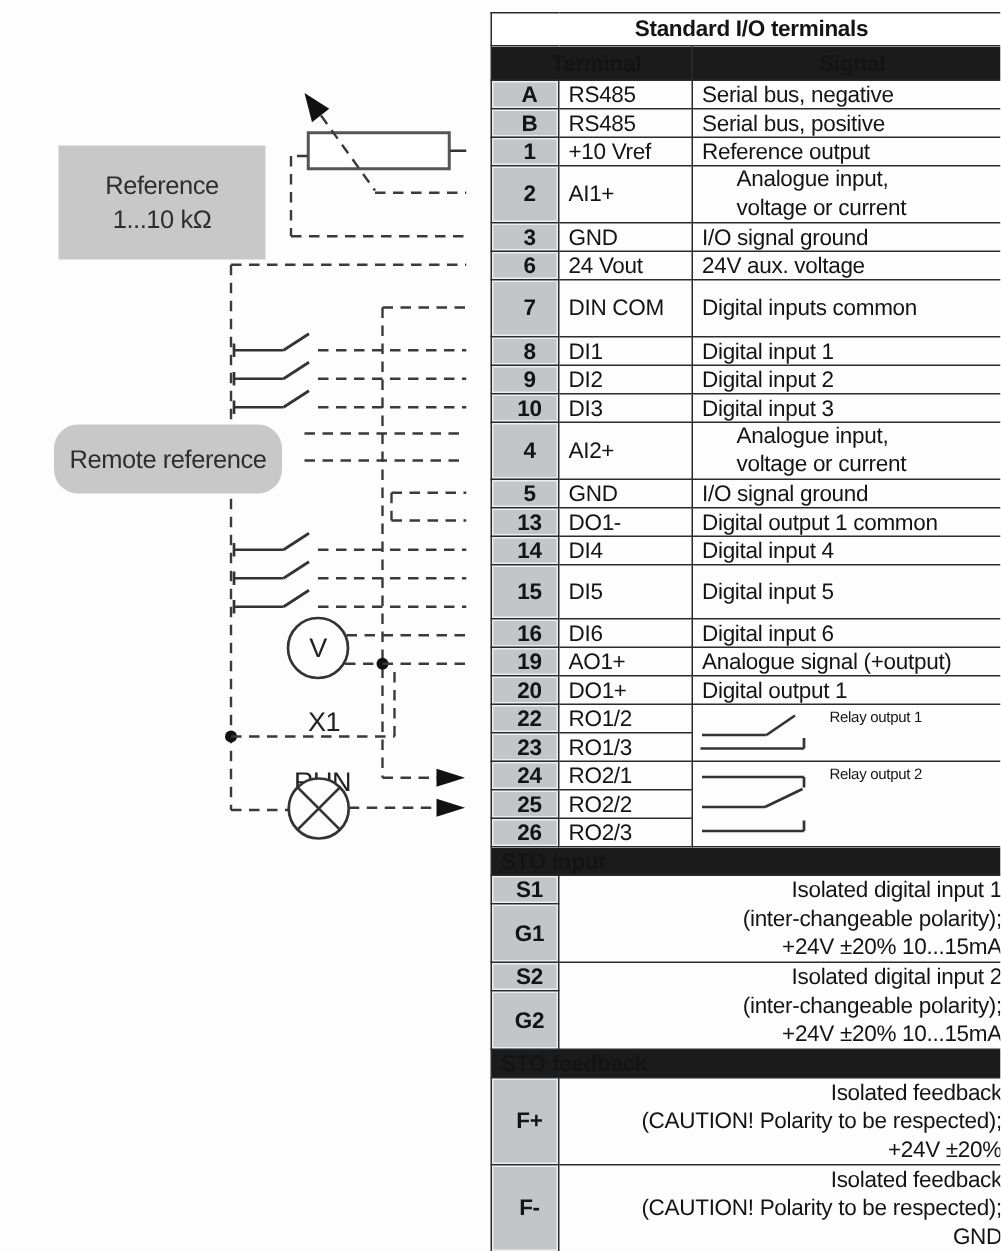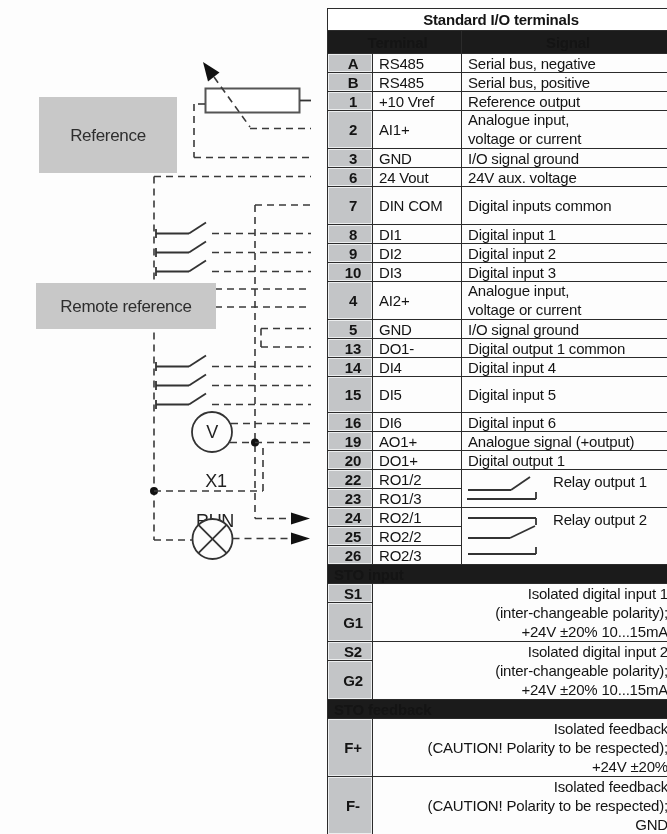--- a/index.html
+++ b/index.html
@@ -19,25 +19,25 @@
   #io-table{position:absolute;left:327px;top:8px;border-collapse:collapse;table-layout:fixed;
             width:341px;letter-spacing:-0.2px;}
   #io-table td{border:1.5px solid #2b2b2b;font-size:15px;color:#141414;
                padding:0 0 0 6px;white-space:nowrap;overflow:hidden;}
   td.title{font-weight:bold;font-size:16px;text-align:center;padding:0;background:#fff;}
   td.hdr{background:#1b1b1b;color:#fff;font-weight:bold;font-size:16px;text-align:center;padding:0;}
   td.num{background:#c3c5c7;font-weight:bold;text-align:center;padding:0;
          box-shadow:inset 0 0 0 1px #eceeef;}
   td.stobar{background:#1b1b1b;color:#fff;font-weight:bold;font-size:15.5px;padding:0 0 0 50px;}
   td.multi{white-space:nowrap;}
-  td.multi span{display:block;line-height:18.5px;}
+  td.multi span{display:block;line-height:18.5px;margin-left:23px;}
   td.sto-text{vertical-align:top;text-align:right;}
   td.sto-text span{display:block;line-height:19px;}
   td.relay-cell{position:relative;padding:0;}
-  .relay-label{position:absolute;top:3px;left:91px;font-size:15px;}
+  .relay-label{position:absolute;top:3px;left:91px;font-size:10px;}
   .relay-svg{position:absolute;left:0;top:0;}
 </style>
 </head>
 <body>
 
 <div id="page">
 
   <svg id="schem-svg" width="311" height="834" viewBox="0 0 311 834">
 
     <g>
@@ -134,22 +134,23 @@
       <circle cx="212.5" cy="539" r="20" fill="#fdfdfd" stroke="#333" stroke-width="1.8"></circle>
       <line class="s" x1="198.4" y1="524.9" x2="226.6" y2="553.1"></line>
       <line class="s" x1="198.4" y1="553.1" x2="226.6" y2="524.9"></line>
       <line class="d" x1="232.5" y1="538.5" x2="292" y2="538.5"></line>
       <polygon points="291,532.5 310,538.5 291,544.5" fill="#111"></polygon>
     </g>
   </svg>
 
   <div class="gray-box" style="left:39px;top:64px;width:138px;height:76px;margin-top:33px;">
     <span>Reference</span>
+    <span>1...10 kΩ</span>
   </div>
-  <div class="gray-box" style="left:36px;top:283px;width:180px;height:46px;">
+  <div class="gray-box" style="left:36px;top:283px;width:152px;height:46px;border-radius:16px;">
     <span>Remote reference</span>
   </div>
 
   <table id="io-table">
     <colgroup>
         <col style="width:45px">
         <col style="width:89px">
         <col style="width:207px">
       </colgroup>
 

